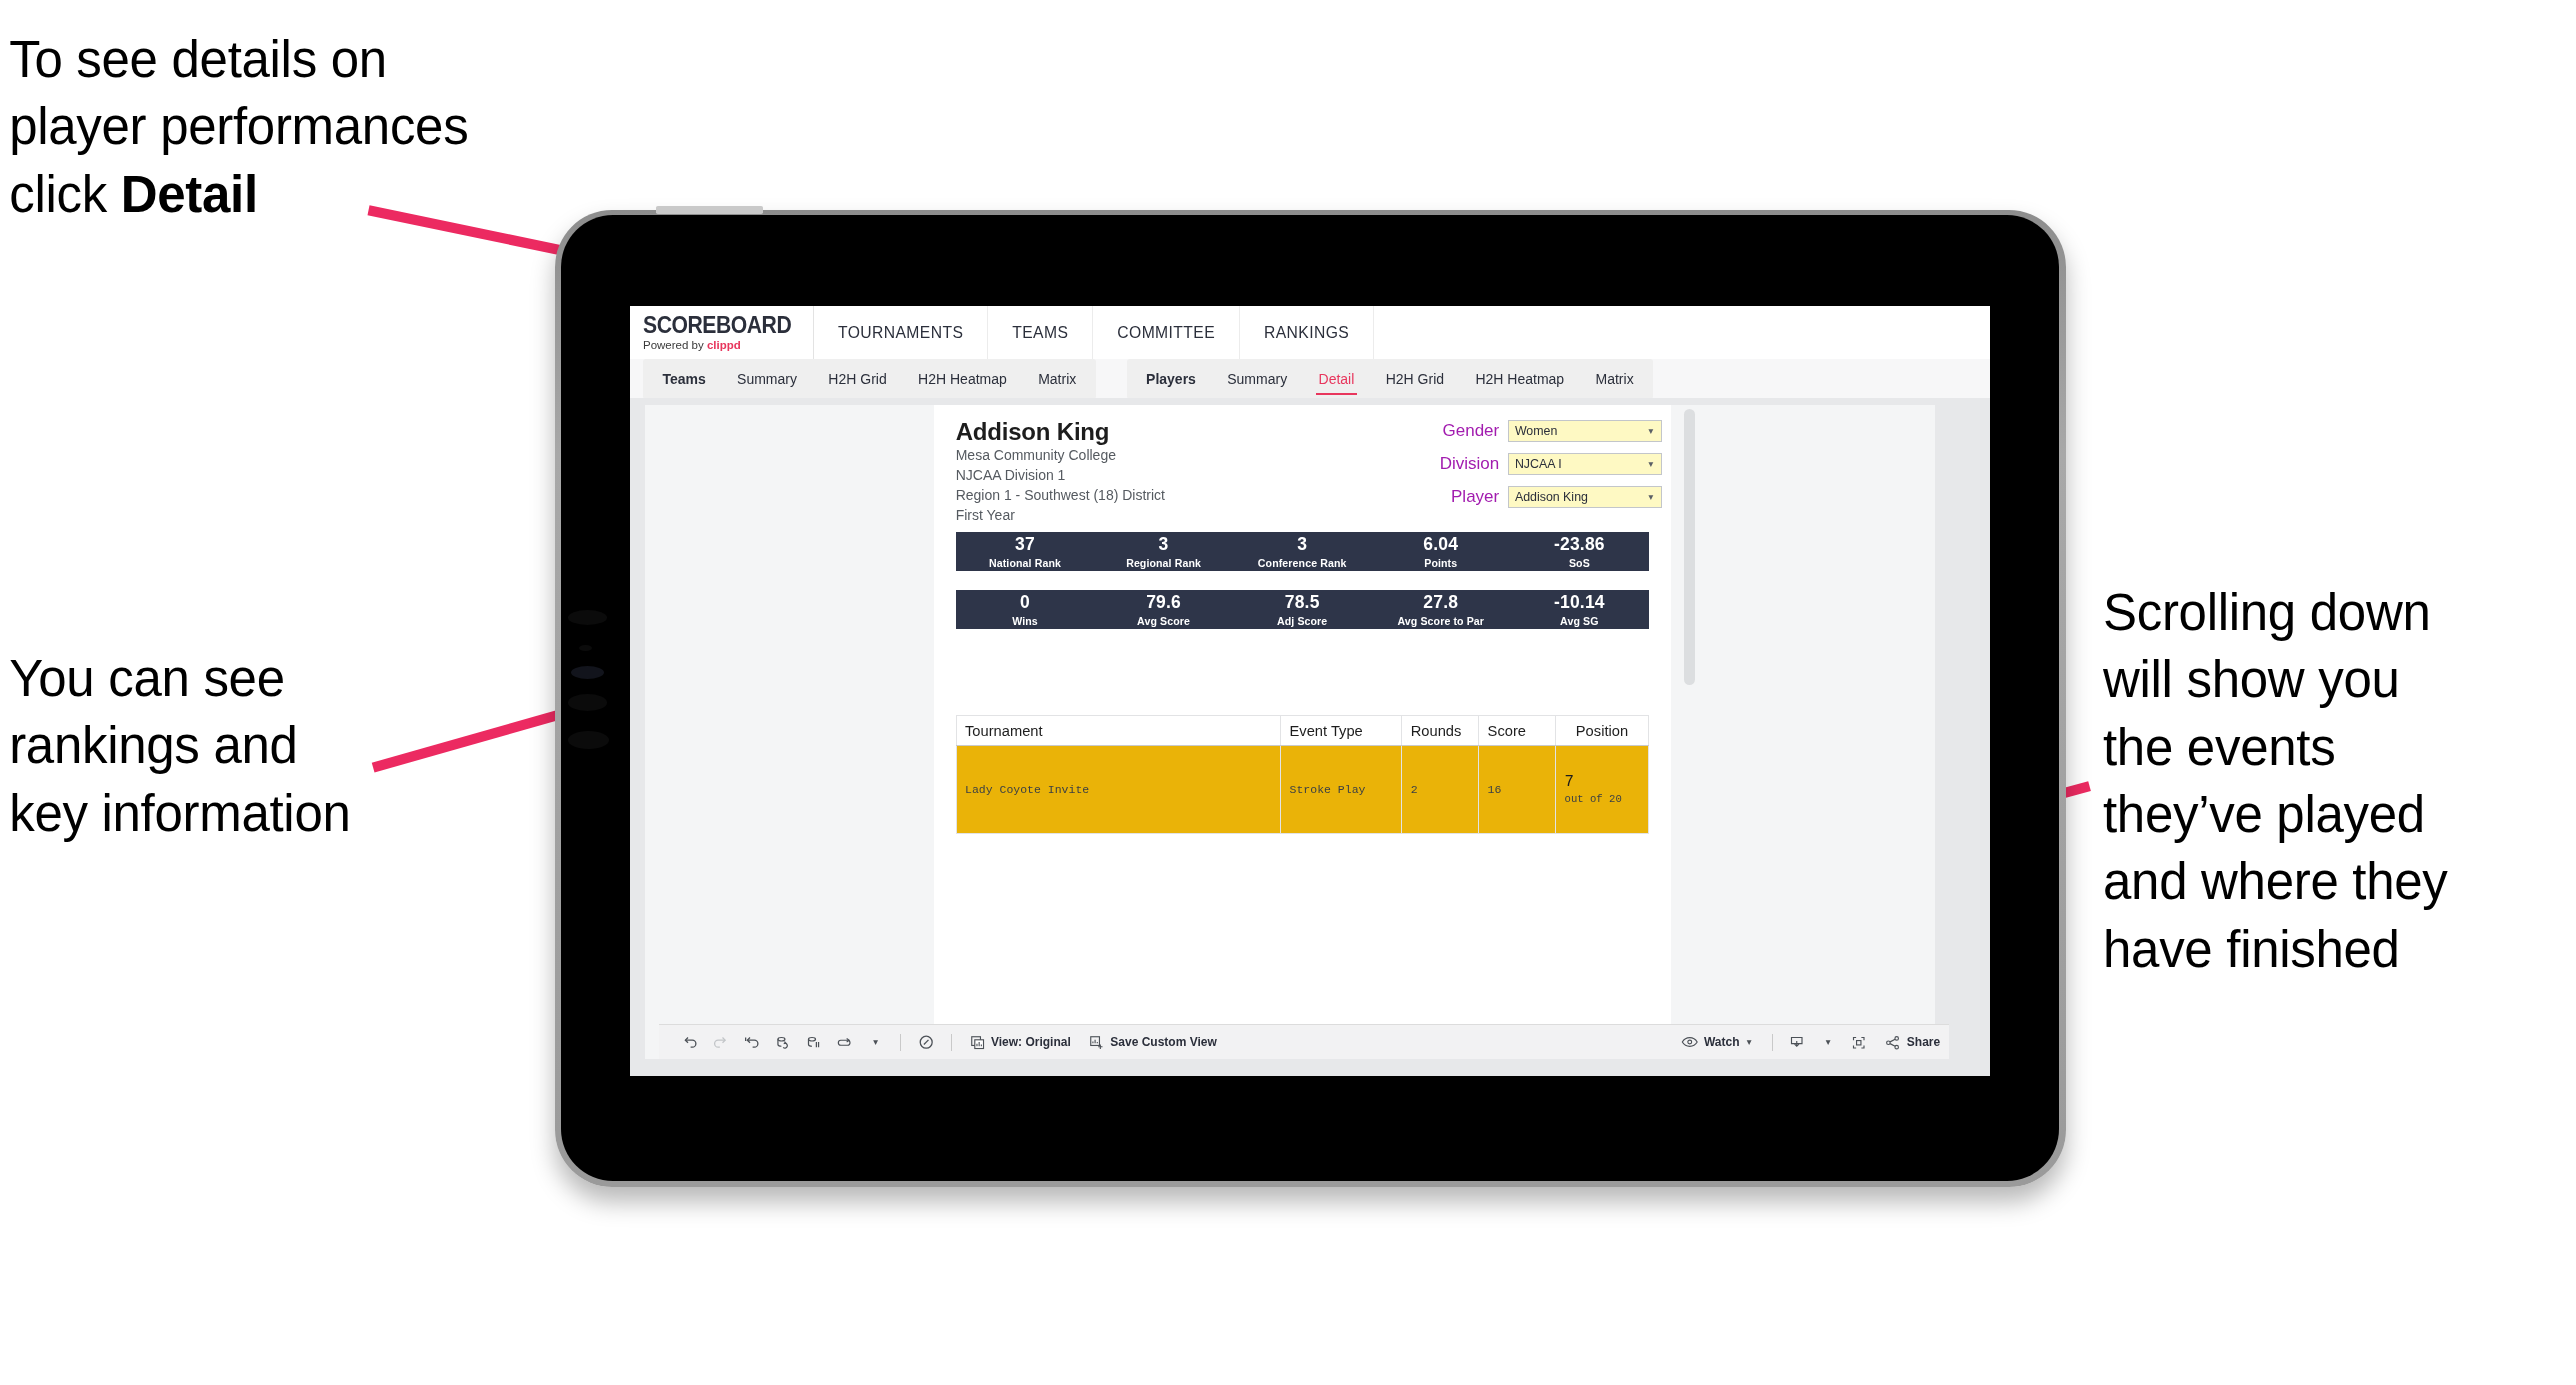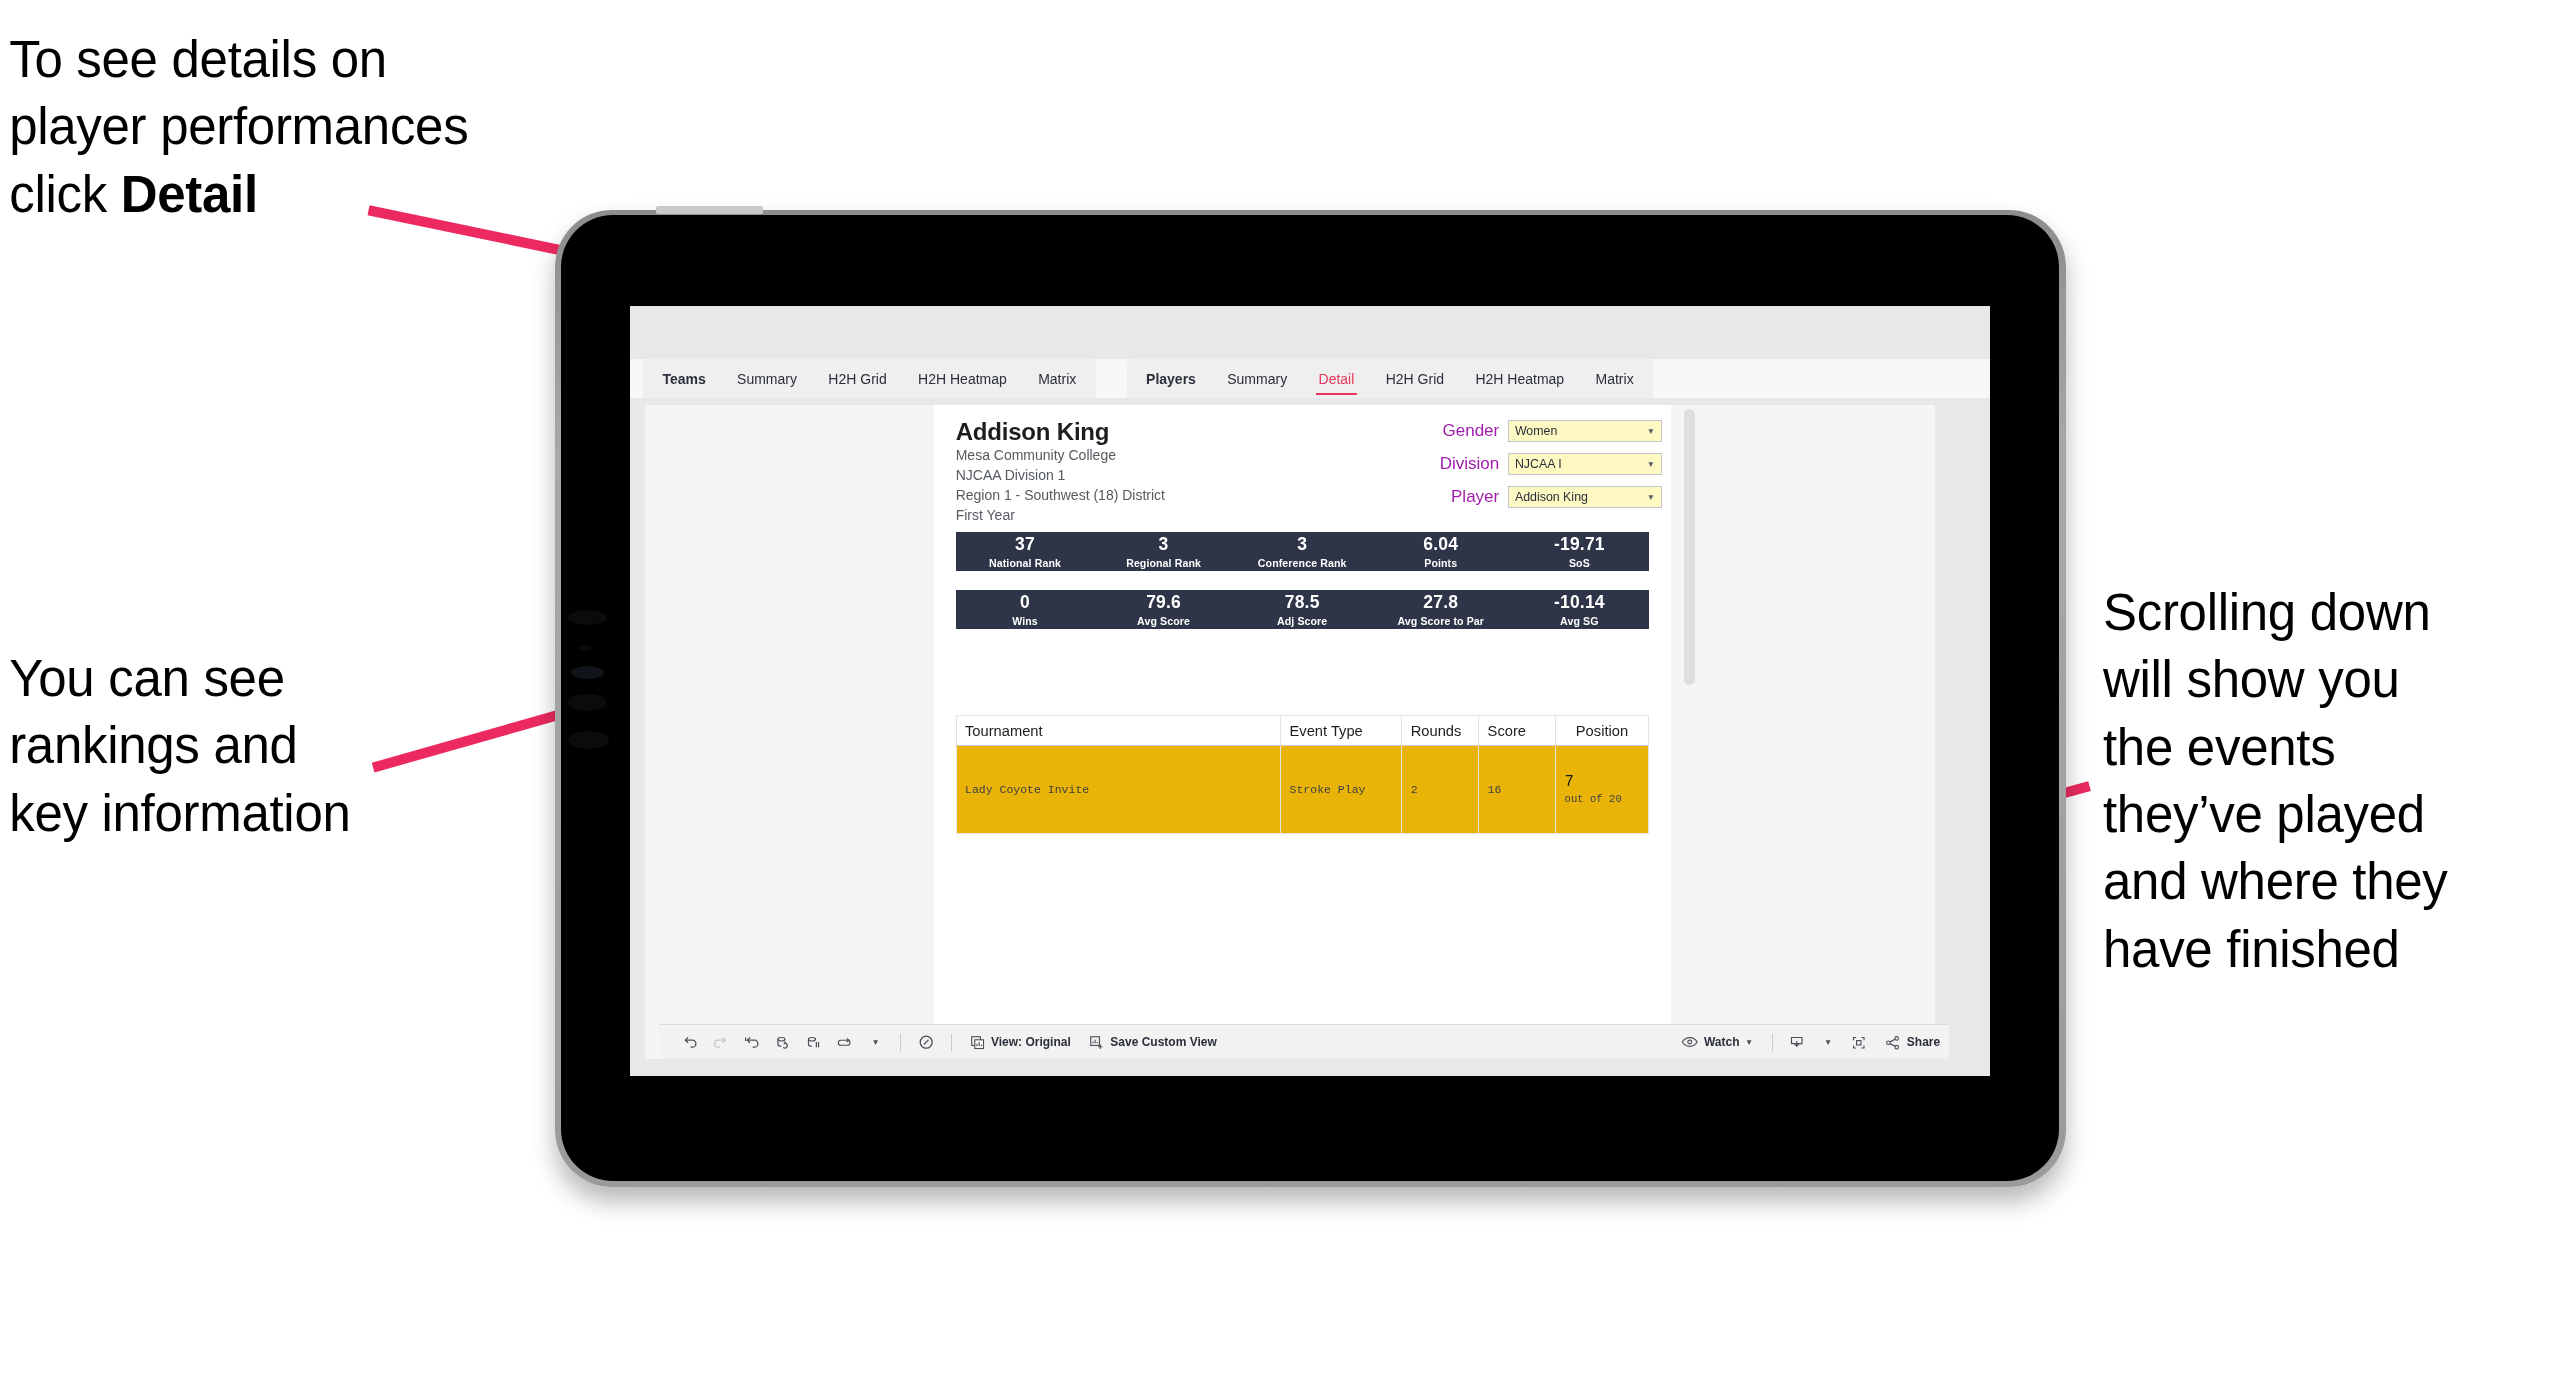--- a/index.html
+++ b/index.html
@@ -280,20 +280,30 @@
 <div id="tablet-topnotch"></div>
 <div id="tablet-bezel"></div>
 <div class="side-btn" id="sb1"></div>
 <div class="side-btn" id="sb2"></div>
 <div class="side-btn" id="sb3"></div>
 <div class="side-btn" id="sb4"></div>
 <div class="side-btn" id="sb5"></div>
 
 <div id="screen">
 
+  <div id="topbar">
+    <div id="logo-block">
+      <div id="logo-title">SCOREBOARD</div>
+      <div id="logo-sub"><span>Powered by </span><span class="brand">clippd</span></div>
+    </div>
+    <div class="topnav-item">TOURNAMENTS</div>
+    <div class="topnav-item">TEAMS</div>
+    <div class="topnav-item">COMMITTEE</div>
+    <div class="topnav-item">RANKINGS</div>
+  </div>
 
   <div id="tabstrip">
     <div class="tabgroup">
       <div class="tab bold">Teams</div>
       <div class="tab">Summary</div>
       <div class="tab">H2H Grid</div>
       <div class="tab">H2H Heatmap</div>
       <div class="tab">Matrix</div>
     </div>
     <div class="tabgroup second">
@@ -356,21 +366,21 @@
           </div>
           <div class="statcell">
             <div class="statval">3</div>
             <div class="statlbl">Conference Rank</div>
           </div>
           <div class="statcell">
             <div class="statval">6.04</div>
             <div class="statlbl">Points</div>
           </div>
           <div class="statcell">
-            <div class="statval">-19.71</div>
+            <div class="statval">-23.86</div>
             <div class="statlbl">SoS</div>
           </div>
         </div>
 
         <div class="statbar" id="statbar2">
           <div class="statcell">
             <div class="statval">0</div>
             <div class="statlbl">Wins</div>
           </div>
           <div class="statcell">

